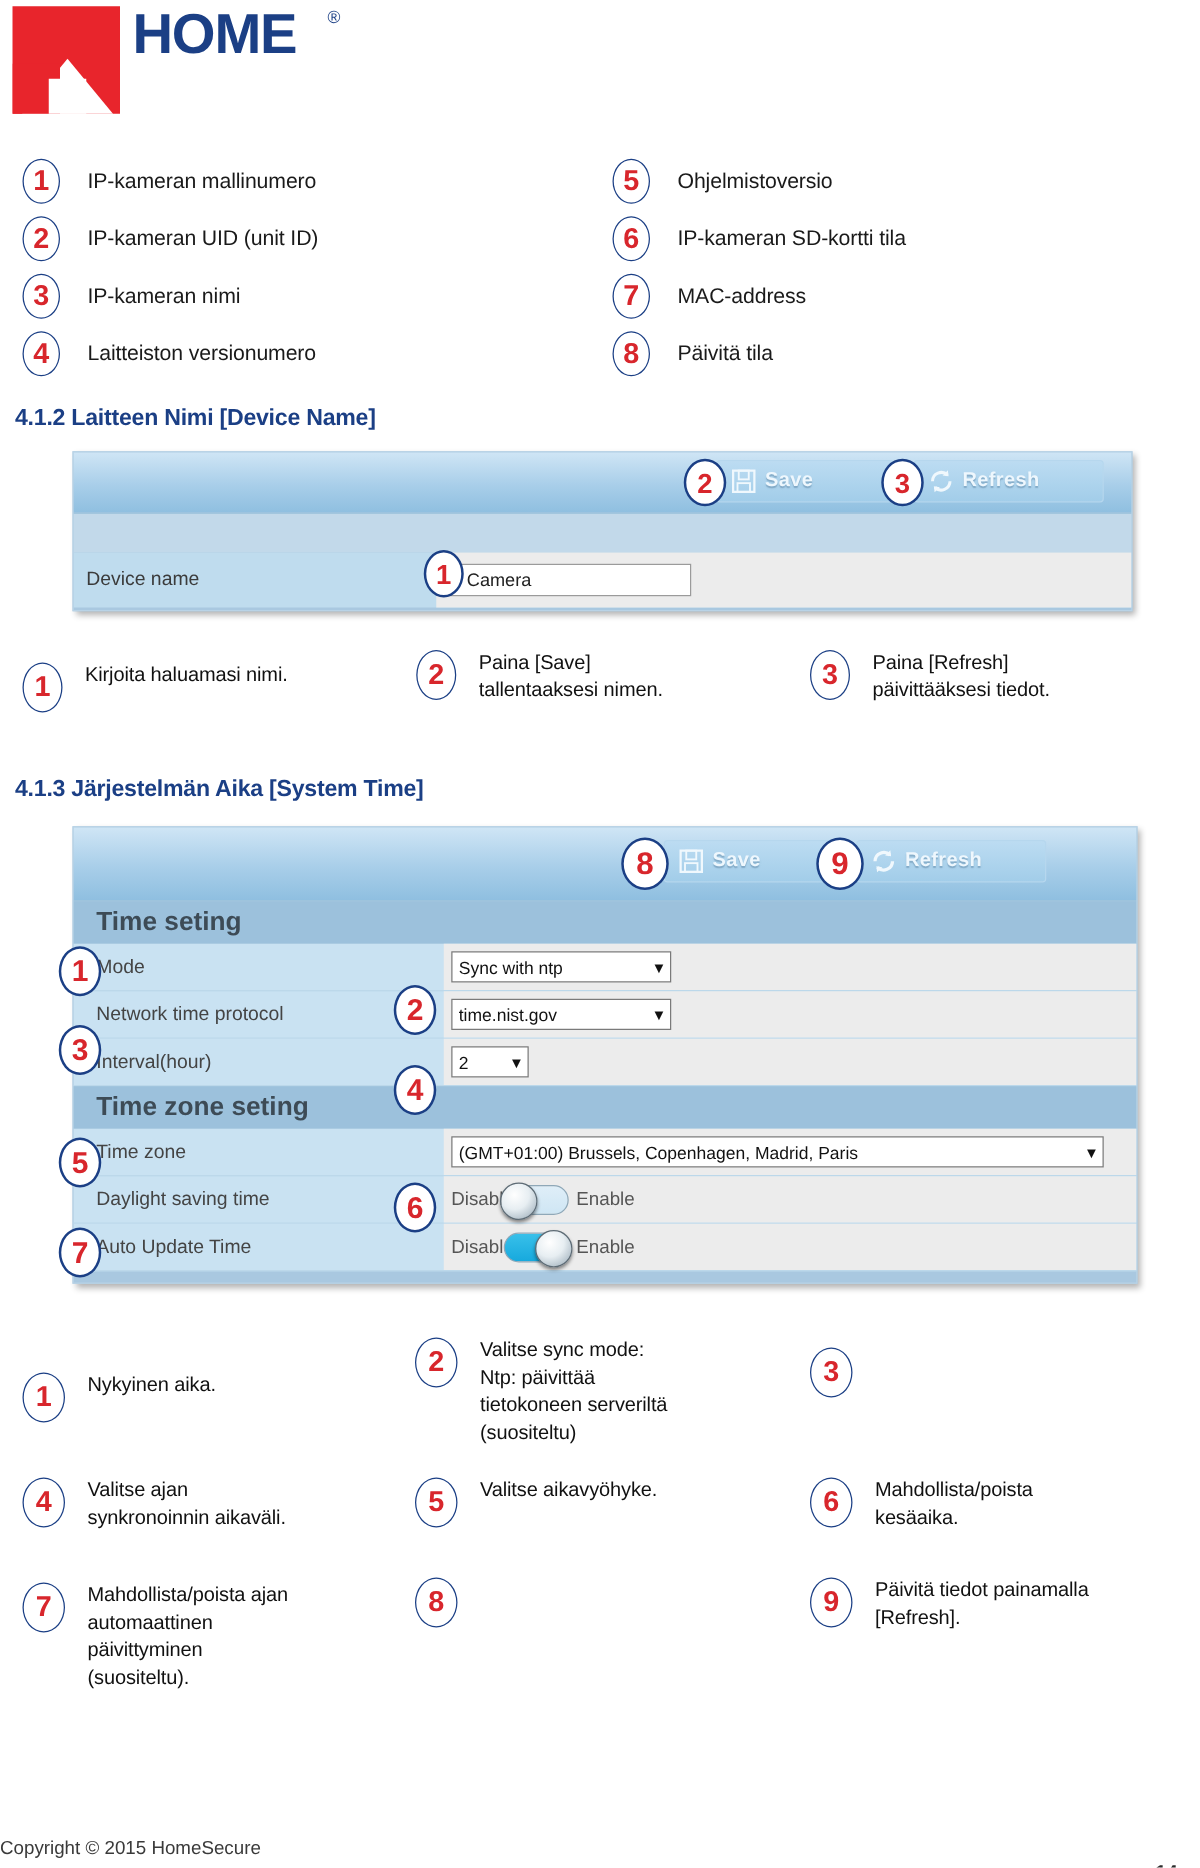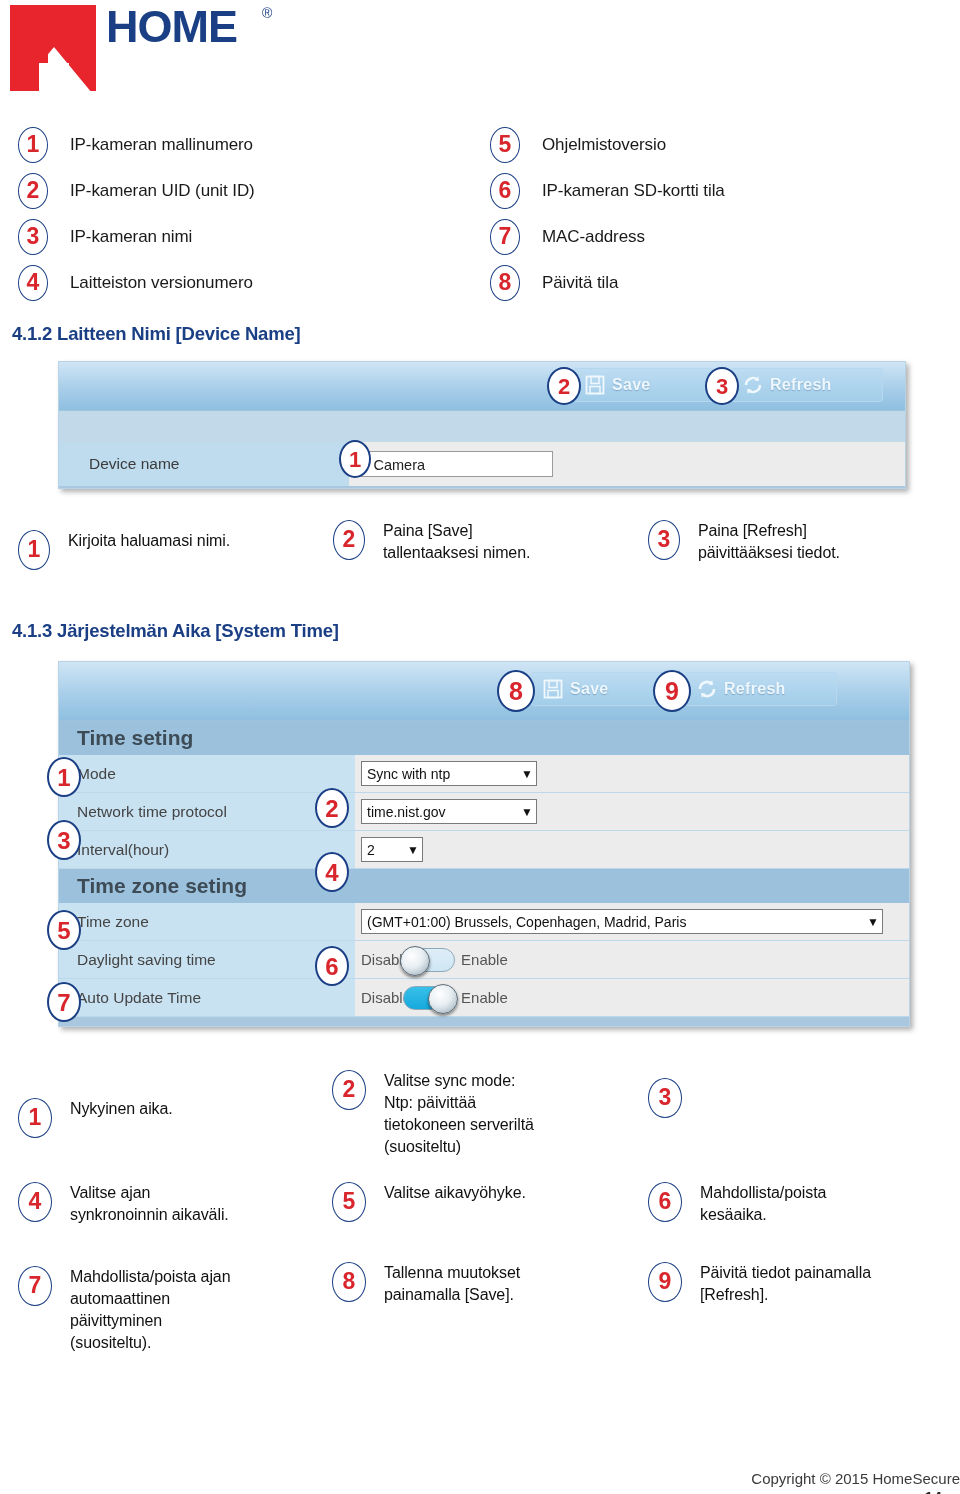--- a/index.html
+++ b/index.html
@@ -217,21 +217,21 @@
     background: #c2d9ea;
   }
   #devname-row {
     display: flex;
     align-items: center;
     height: 44px;
     background: #bfdcee;
   }
   #devname-label {
     width: 290px;
-    padding-left: 30px;
+    padding-left: 10px;
     font-size: 15.5px;
     color: #3b3b3b;
     box-sizing: border-box;
   }
   #devname-rest {
     flex: 1;
     height: 44px;
     background: #ececec;
     display: flex;
     align-items: center;
@@ -384,21 +384,21 @@
 
   
   #expl-st-4 .expl-text { width: 262px; }
   #expl-st-7 .expl-text { width: 262px; }
 
   
   #footer-copy {
     position: absolute;
     left: 0; right: 0;
     top: 1470px;
-    text-align: right;
+    text-align: left;
     font-size: 15px;
     color: #3a3a3a;
     font-family: "Liberation Sans", sans-serif;
   }
   #footer-page {
     position: absolute;
     right: 18px;
     top: 1442px;
     font-size: 16px;
     font-weight: bold;
@@ -655,22 +655,20 @@
 Ntp: päivittää
 tietokoneen serveriltä
 (suositeltu)</span>
   </div>
   <div class="expl-item" id="expl-st-5">
     <span class="num-circle">5</span>
     <span class="expl-text">Valitse aikavyöhyke.</span>
   </div>
   <div class="expl-item" id="expl-st-8">
     <span class="num-circle">8</span>
-    <span class="expl-text">Tallenna muutokset
-painamalla [Save].</span>
   </div>
 
   <div class="expl-item" id="expl-st-3">
     <span class="num-circle">3</span>
   </div>
   <div class="expl-item" id="expl-st-6">
     <span class="num-circle">6</span>
     <span class="expl-text">Mahdollista/poista
 kesäaika.</span>
   </div>

